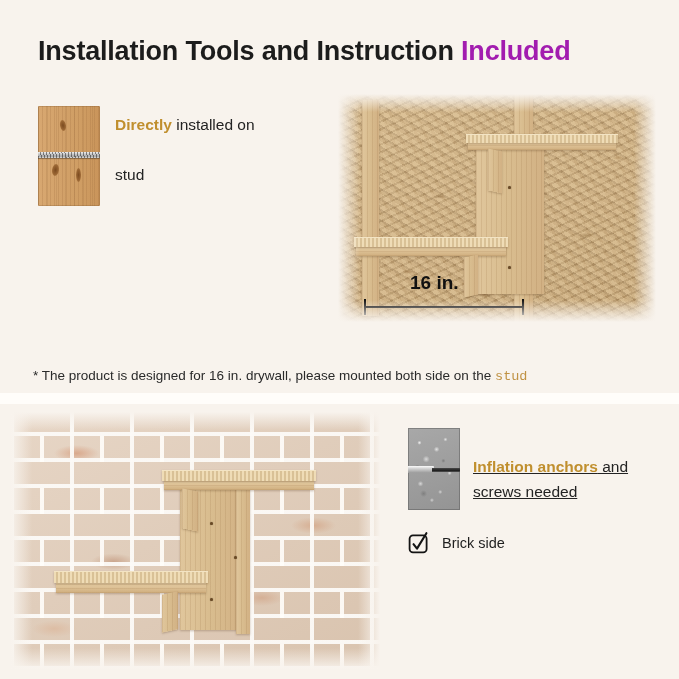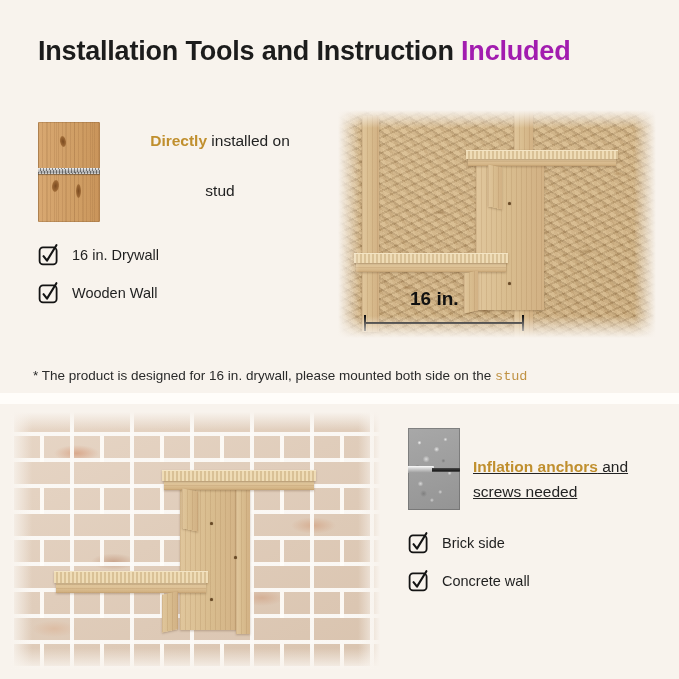--- a/index.html
+++ b/index.html
@@ -24,22 +24,22 @@
     font-size: 27px;
     font-weight: bold;
     letter-spacing: -0.2px;
     white-space: nowrap;
   }
   .heading .accent { color: #a21caf; }
 
   
   .top-section {
     position: absolute;
-    left: 0; top: 96px;
-    width: 679px; height: 305px; text-align: center;
+    left: 0; top: 80px;
+    width: 679px; height: 305px;
   }
 
   
   .wood-swatch {
     position: absolute;
     left: 38px; top: 26px;
     width: 62px; height: 100px;
     border-radius: 1px;
     background:
       repeating-linear-gradient(90deg,
@@ -345,40 +345,20 @@
     <div class="knot k3"></div>
     <div class="screw"></div>
   </div>
 
   <div class="lead-text">
     <span class="accent">Directly</span><span> installed on</span><br>
     <br>
     <span>stud</span>
   </div>
 
-  <div class="checklist top-list">
-    <div class="check-item">
-      <span class="cbox">
-        <svg width="22" height="22" viewBox="0 0 22 22">
-          <rect x="1.6" y="3.4" width="17" height="17" rx="3.4" ry="3.4" fill="none" stroke="#141414" stroke-width="1.8"></rect>
-          <path d="M5.5 12.2 L9.0 16.6 L18.4 1.2" fill="none" stroke="#141414" stroke-width="2.1" stroke-linecap="round" stroke-linejoin="round"></path>
-        </svg>
-      </span>
-      <span class="clabel">16 in. Drywall</span>
-    </div>
-    <div class="check-item">
-      <span class="cbox">
-        <svg width="22" height="22" viewBox="0 0 22 22">
-          <rect x="1.6" y="3.4" width="17" height="17" rx="3.4" ry="3.4" fill="none" stroke="#141414" stroke-width="1.8"></rect>
-          <path d="M5.5 12.2 L9.0 16.6 L18.4 1.2" fill="none" stroke="#141414" stroke-width="2.1" stroke-linecap="round" stroke-linejoin="round"></path>
-        </svg>
-      </span>
-      <span class="clabel">Wooden Wall</span>
-    </div>
-  </div>
 
   <div class="photo photo-osb">
     <div class="osb-bg"></div>
 
     <div class="wood" style="left:24px; top:6px; width:17px; height:216px;"></div>
 
     <div class="wood" style="left:176px; top:0px; width:19px; height:228px;"></div>
 
     <div class="wood" style="left:138px; top:40px; width:68px; height:160px;"></div>
     <div class="screw-dot" style="left:170px; top:92px;"></div>
@@ -442,23 +422,14 @@
   <div class="checklist bottom-list">
     <div class="check-item">
       <span class="cbox">
         <svg width="22" height="22" viewBox="0 0 22 22">
           <rect x="1.6" y="3.4" width="17" height="17" rx="3.4" ry="3.4" fill="none" stroke="#141414" stroke-width="1.8"></rect>
           <path d="M5.5 12.2 L9.0 16.6 L18.4 1.2" fill="none" stroke="#141414" stroke-width="2.1" stroke-linecap="round" stroke-linejoin="round"></path>
         </svg>
       </span>
       <span class="clabel">Brick side</span>
     </div>
-    <div class="check-item">
-      <span class="cbox">
-        <svg width="22" height="22" viewBox="0 0 22 22">
-          <rect x="1.6" y="3.4" width="17" height="17" rx="3.4" ry="3.4" fill="none" stroke="#141414" stroke-width="1.8"></rect>
-          <path d="M5.5 12.2 L9.0 16.6 L18.4 1.2" fill="none" stroke="#141414" stroke-width="2.1" stroke-linecap="round" stroke-linejoin="round"></path>
-        </svg>
-      </span>
-      <span class="clabel">Concrete wall</span>
-    </div>
   </div>
 </div>
 
 </body></html>

